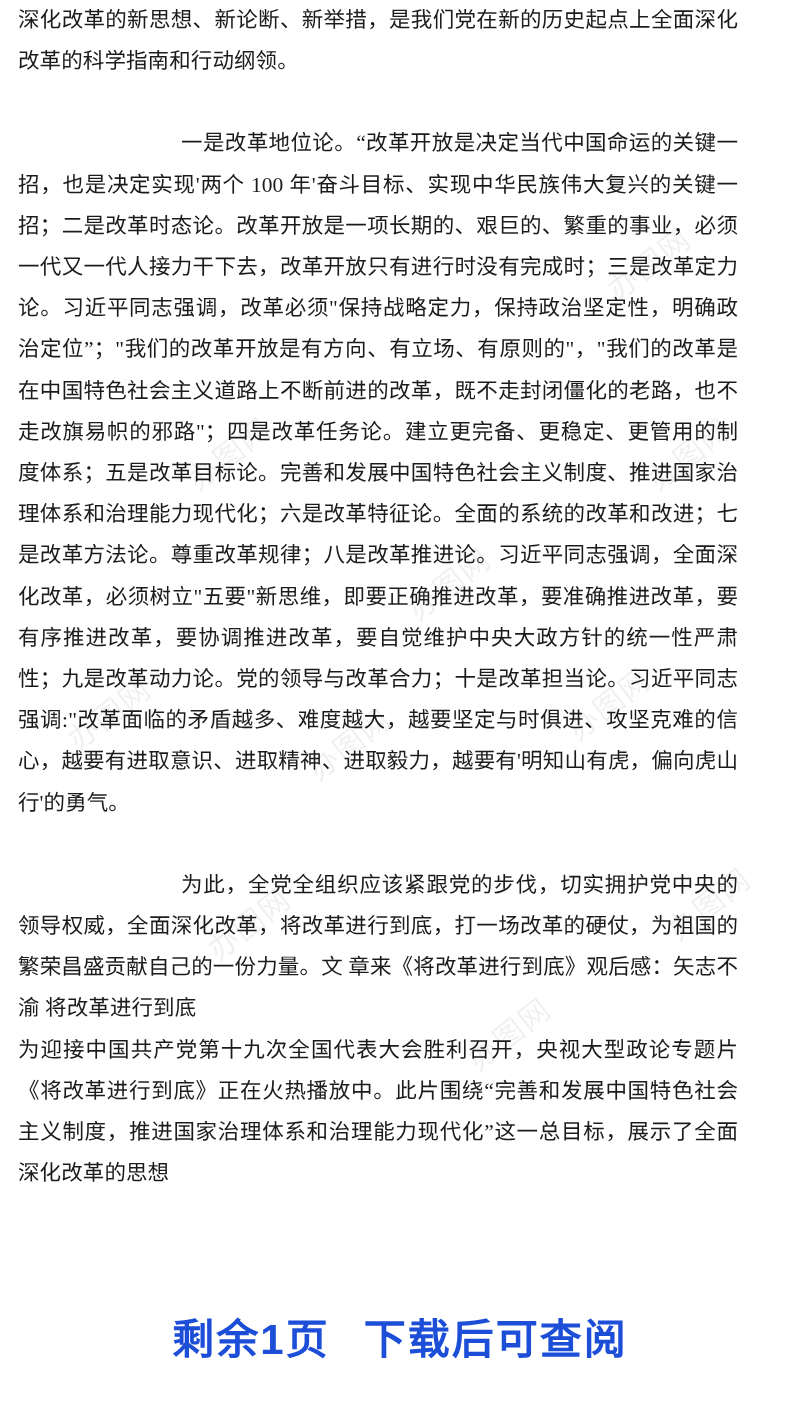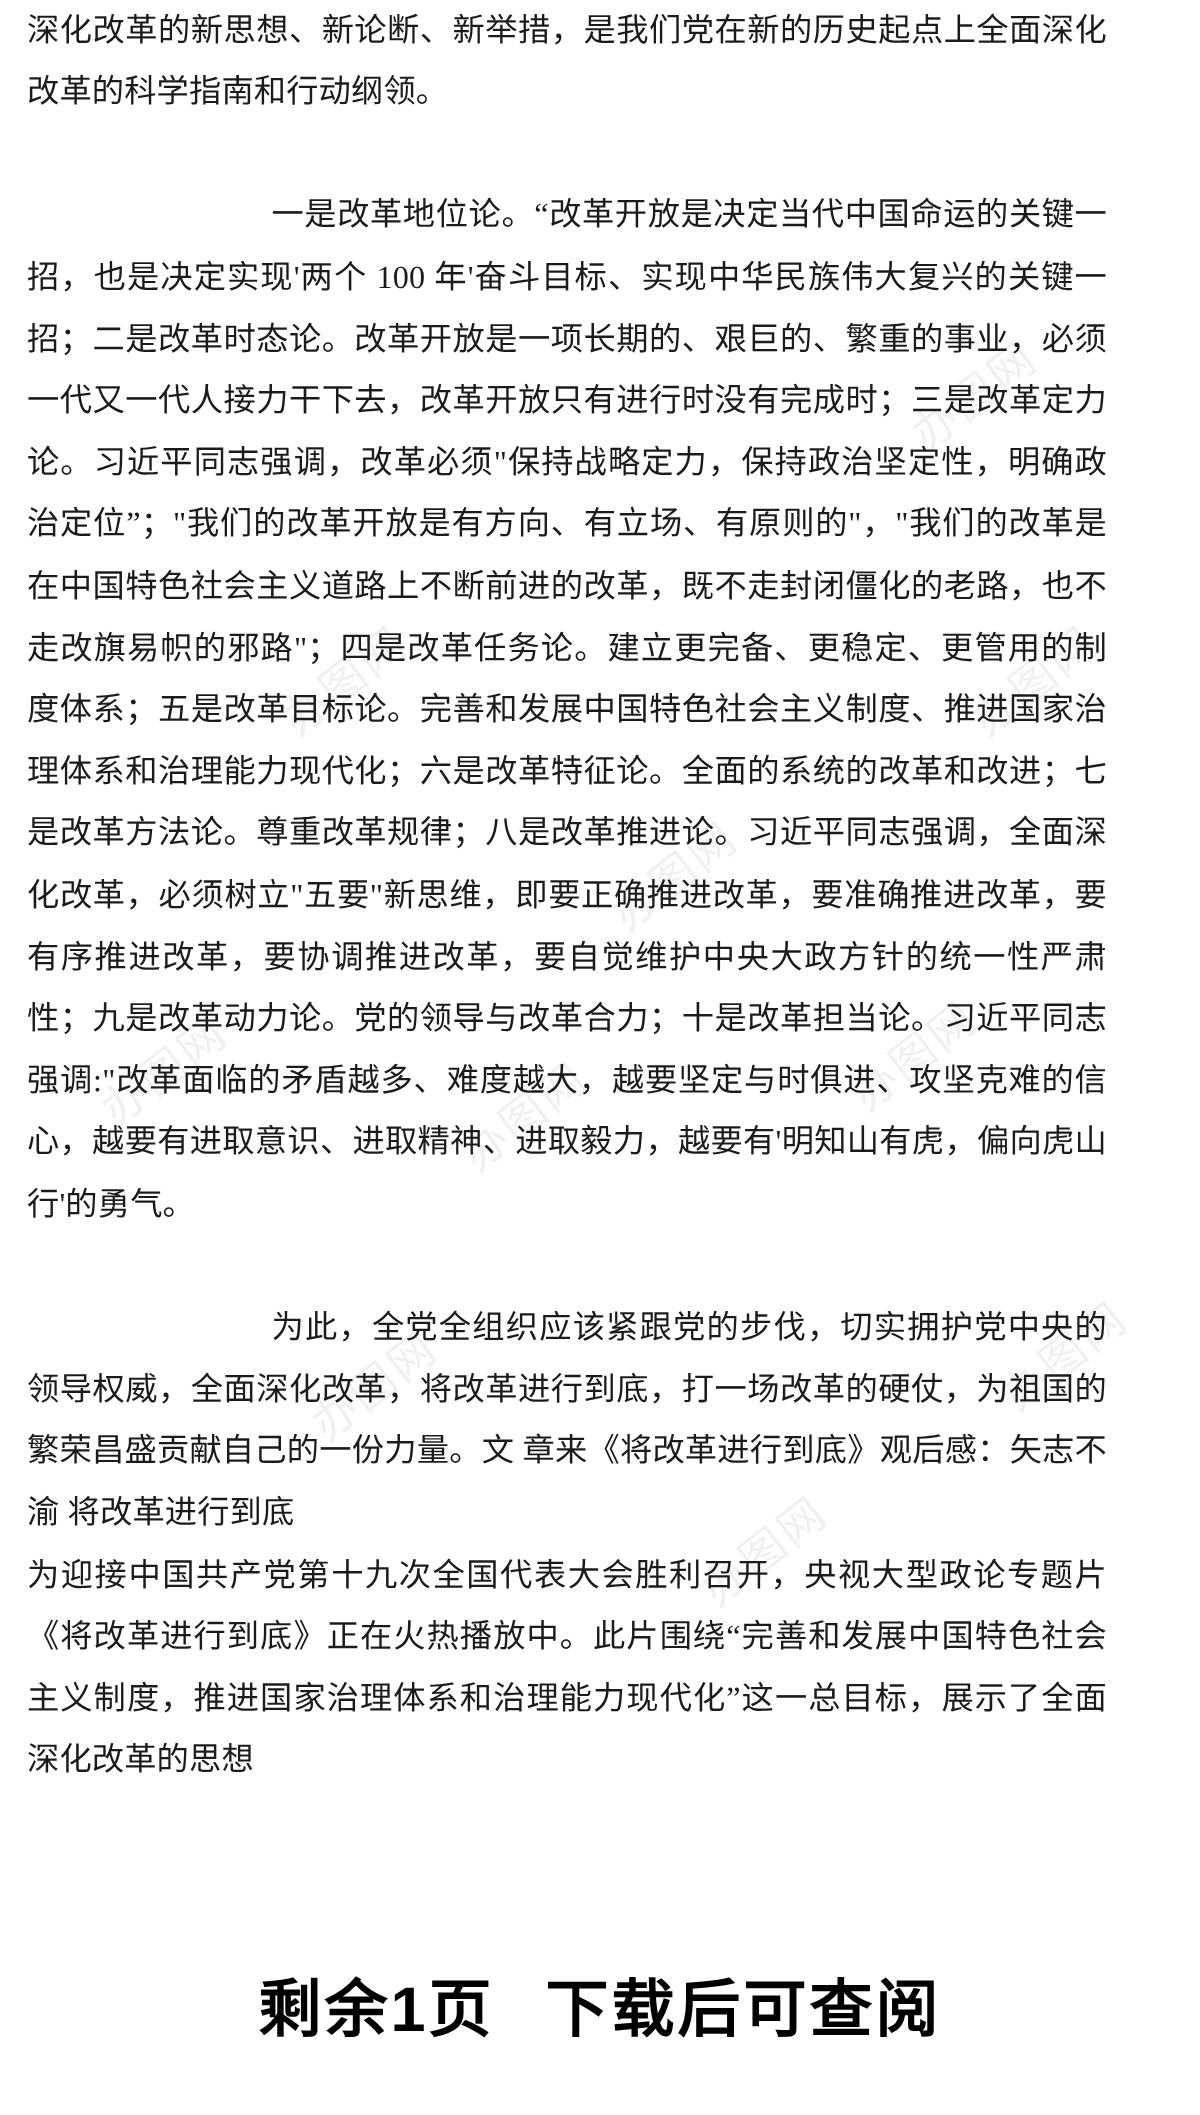--- a/index.html
+++ b/index.html
@@ -73,21 +73,21 @@
   .para.pad-top-xs { margin-top: 0px; }
 
   
   #footer-notice {
     position: absolute;
     left: 0;
     right: 0;
     top: 1305px;
     z-index: 3;
     text-align: center;
-    color: #000000;
+    color: #1d4ed8;
     font-size: 42px;
     font-weight: 700;
     letter-spacing: 2px;
     font-family: "Liberation Sans", "DejaVu Sans", sans-serif;
     white-space: nowrap;
     user-select: none;
   }
   #footer-notice .gap { display: inline-block; width: 34px; }
 </style>
 </head>

